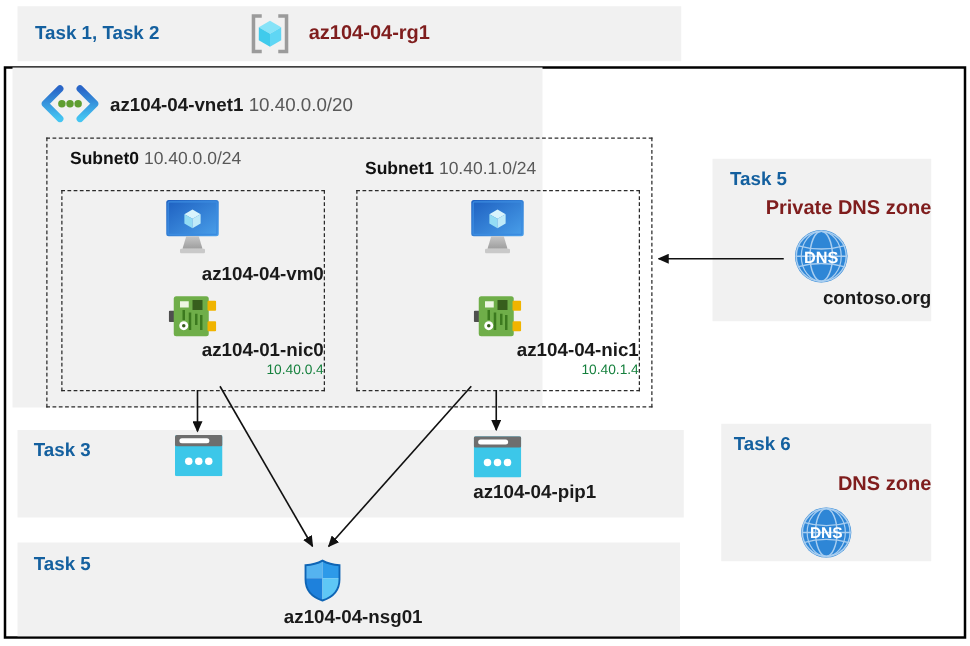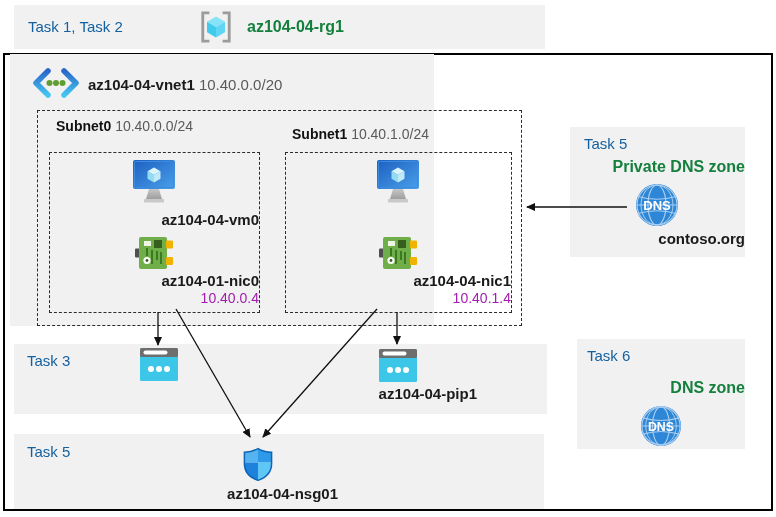--- a/index.html
+++ b/index.html
@@ -3,25 +3,25 @@
 <meta charset="utf-8">
 <style>
   html,body{margin:0;padding:0;}
   body{
     width:776px;height:517px;position:relative;background:#ffffff;
     font-family:"Liberation Sans",sans-serif;overflow:hidden;
     -webkit-font-smoothing:antialiased;
   }
   .abs{position:absolute;}
   .band{background:#f1f1f1;}
-  .task-h{font-weight:normal;font-size:15px;color:#14609f;white-space:nowrap;}
+  .task-h{font-weight:bold;font-size:15px;color:#14609f;white-space:nowrap;}
   .res-label{font-weight:bold;font-size:15px;color:#1a1a1a;white-space:nowrap;}
-  .big-label{font-weight:bold;font-size:16px;color:#15803d;white-space:nowrap;}
+  .big-label{font-weight:bold;font-size:16px;color:#7f1d1d;white-space:nowrap;}
   .muted{font-weight:normal;color:#595959;}
-  .ip{font-size:14px;color:#a21caf;white-space:nowrap;}
+  .ip{font-size:11px;color:#15803d;white-space:nowrap;}
   .dashed{border:1px dashed #2b2b2b;}
   .center{text-align:right;}
   .sub-label{font-size:14px;color:#111;font-weight:bold;white-space:nowrap;}
   #main-frame{left:3px;top:53px;width:766px;height:454px;border:2px solid #000;background:#fff;}
   #arrow-layer{left:0;top:0;width:776px;height:517px;pointer-events:none;z-index:20;}
   svg.icon{display:block;}
 </style>
 </head>
 <body>
 

